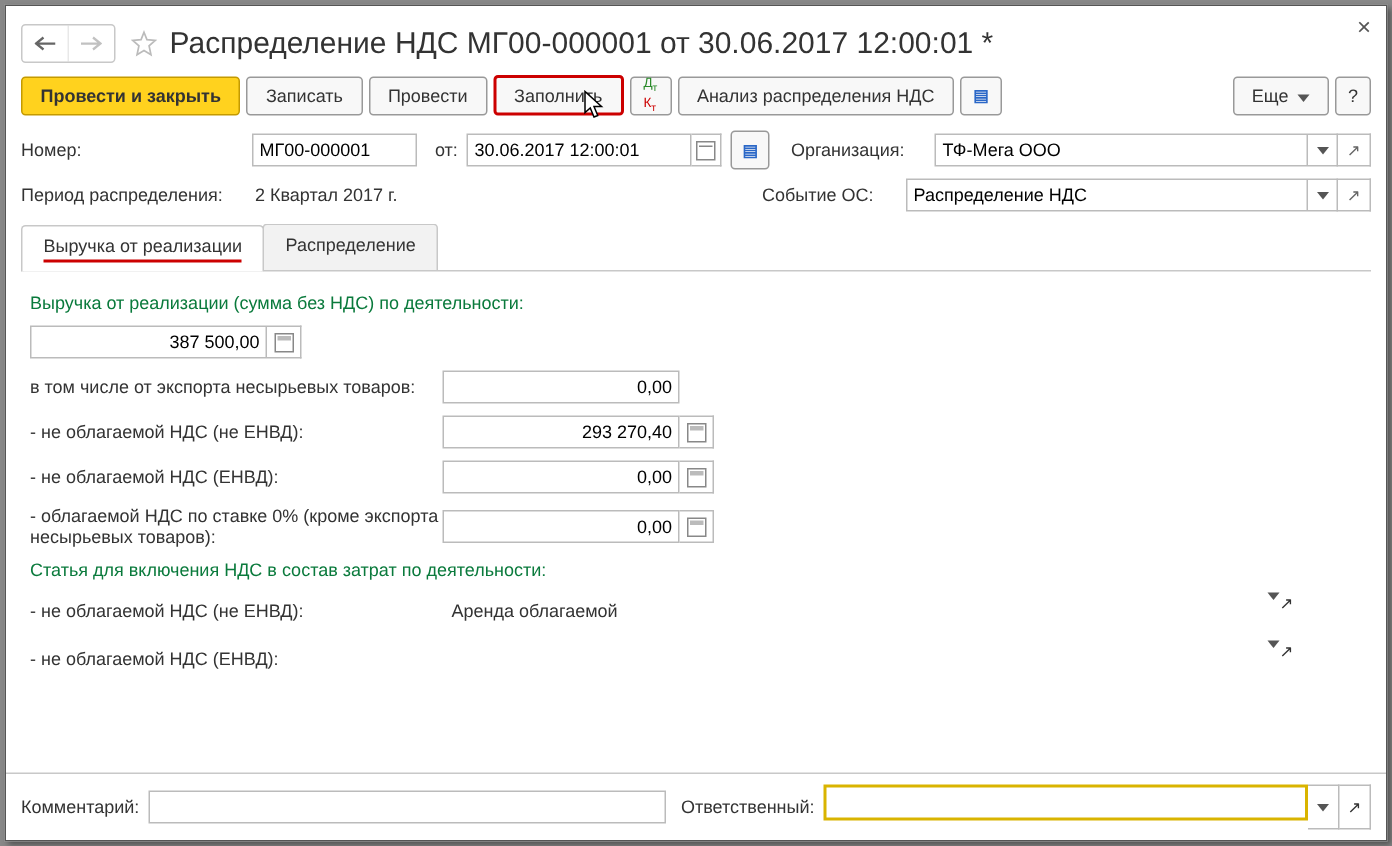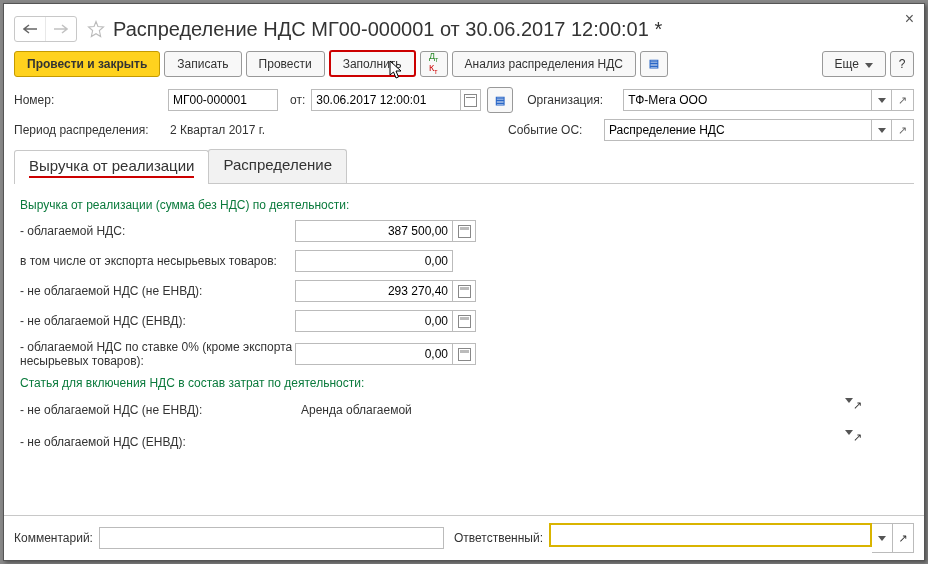--- a/index.html
+++ b/index.html
@@ -56,21 +56,21 @@
   .ext-icon{font-size:11px;}
 
   
   .cols{display:flex;align-items:center;gap:14px;}
   .cols .left{flex:0 0 480px;display:flex;align-items:center;gap:6px;}
   .cols .right{flex:1;display:flex;align-items:center;justify-content:flex-end;gap:6px;}
   .rlbl{min-width:90px;text-align:left;}
 
   
   .tabs{display:flex;margin-top:8px;position:relative;border-bottom:1px solid var(--border-light);} 
-  .tab{padding:6px 14px;border:1px solid var(--border-light);background:#f2f2f2;border-bottom:none;margin-right:-1px;border-top-left-radius:3px;border-top-right-radius:3px;font-size:15px;}
+  .tab{padding:6px 14px;border:1px solid var(--border-light);background:#f2f2f2;border-bottom:none;margin-right:-1px;border-top-left-radius:3px;border-top-right-radius:3px;font-size:12px;}
   .tab.active{background:#fff;position:relative;top:1px;}
   .tab.active .redunder{border-bottom:2px solid var(--red);display:block;margin-top:2px;}
 
   .panel{padding:10px 6px;border:0;}
   .section-title{color:var(--link);margin:4px 0 8px 0;}
   .frow{display:flex;align-items:center;margin-bottom:8px;}
   .frow .flbl{width:275px;}
   .numbox{display:flex;align-items:stretch;}
   .numbox input{width:158px;text-align:right;padding-right:4px;}
   .numbox .cell-btn{width:22px;border:1px solid #bbb;border-left:none;display:flex;align-items:center;justify-content:center;}
@@ -207,21 +207,20 @@
       </div>
       <div class="tab">
         <span>Распределение</span>
       </div>
     </div>
 
     <div class="panel">
       <div class="section-title">Выручка от реализации (сумма без НДС) по деятельности:</div>
 
       <div class="frow">
-        <div class="flbl">- облагаемой НДС:</div>
         <div class="numbox">
           <input class="text" value="387 500,00" style="">
           <div class="cell-btn">
               <div class="calc-icon"></div>
             </div>
         </div>
       </div>
 
       <div class="frow">
         <div class="flbl" style="line-height:14px;">в том числе от экспорта несырьевых товаров:</div>

